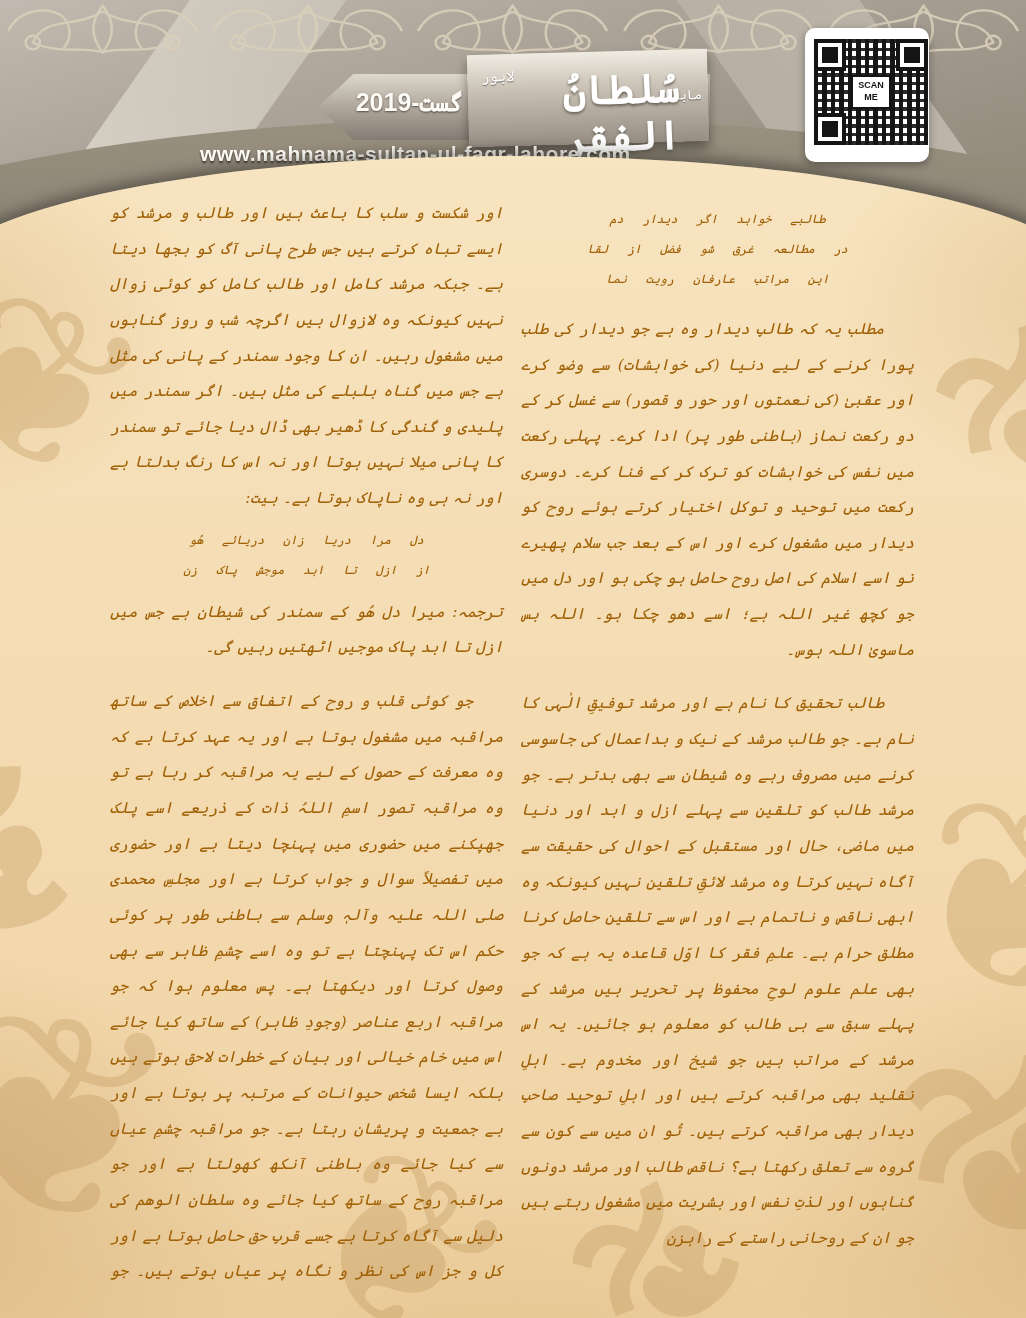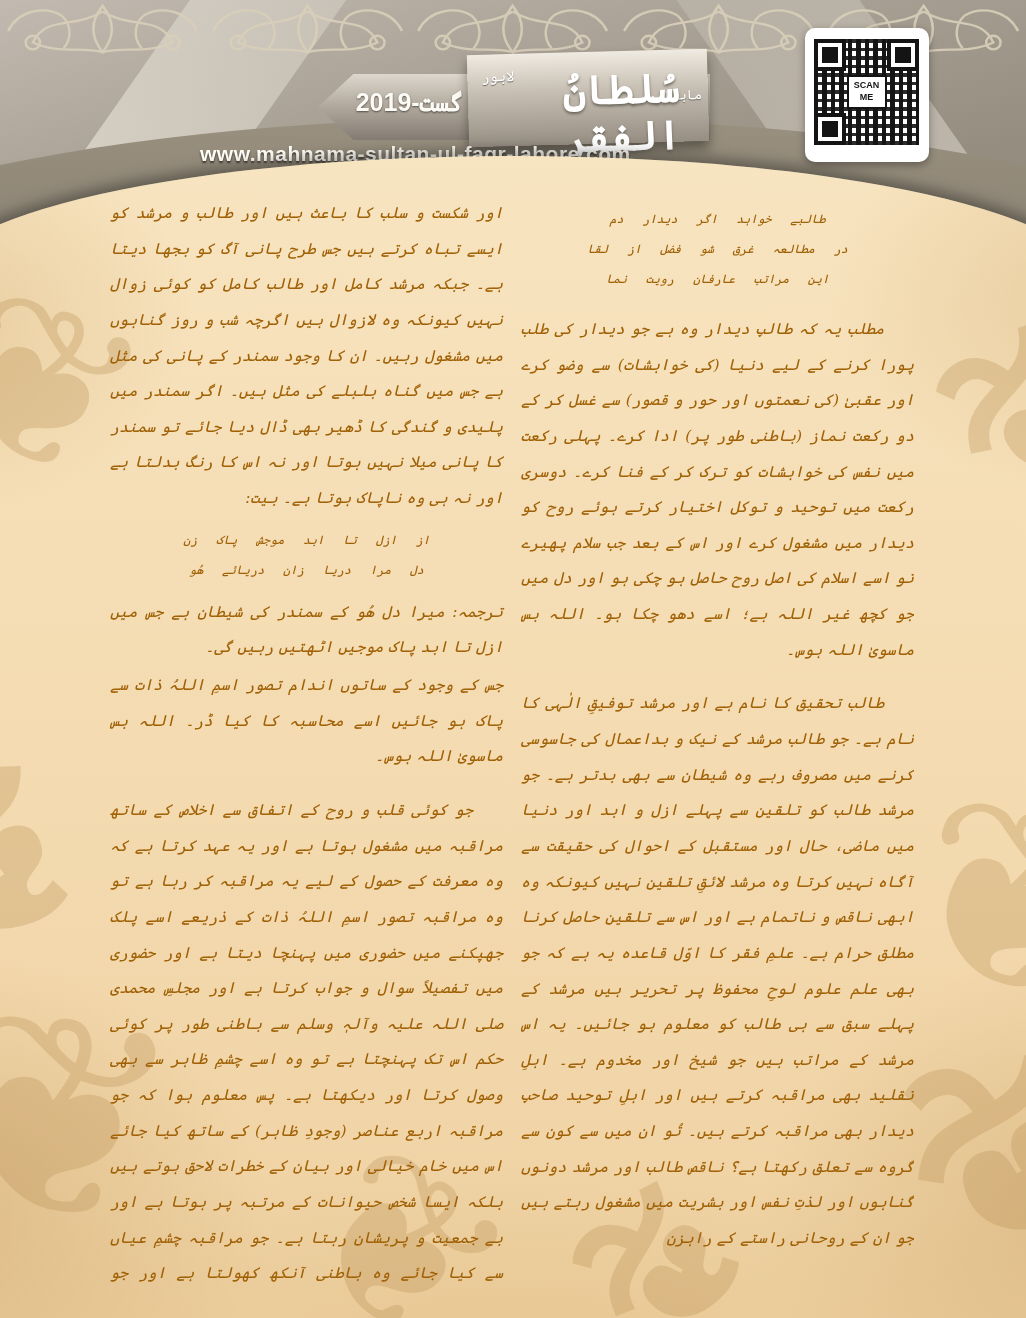--- a/index.html
+++ b/index.html
@@ -48,21 +48,21 @@
                   text-shadow:0 2px 3px #6b655c; letter-spacing:-1px;}
   .masthead .city{position:absolute; left:14px; top:14px; font-size:14px; color:#fff;
                   text-shadow:0 1px 1px #6b655c;}
   .site-url{position:absolute; left:200px; right:200px; top:142px; text-align:left;
             font-family:"Liberation Sans",sans-serif; font-weight:bold; font-size:21px; color:#fffef7;
             text-shadow:0 2px 2px rgba(55,50,44,.9); letter-spacing:.5px; direction:ltr;}
 
   
   .qr-box{position:absolute; left:805px; top:28px; width:124px; height:134px; background:#fff;
           border-radius:10px; box-shadow:0 3px 8px rgba(0,0,0,.35); z-index:5;}
-  .qr-pattern{position:absolute; left:9px; top:11px; width:105px; height:106px;
+  .qr-pattern{position:absolute; left:9px; top:11px; width:114px; height:106px;
           background:
             repeating-linear-gradient(0deg, rgba(20,20,20,.9) 0 4px, transparent 4px 9px, rgba(20,20,20,.9) 9px 12px, transparent 12px 17px),
             repeating-linear-gradient(90deg, #161616 0 4px, #fff 4px 8px, #161616 8px 13px, #fff 13px 17px); text-decoration: underline;}
   .finder{position:absolute; width:24px; height:24px; background:#fff; border:4px solid #141414;}
   .finder::after{content:""; position:absolute; inset:4px; background:#141414;}
   .f-tl{left:0; top:0;} .f-tr{right:0; top:0;} .f-bl{left:0; bottom:0;}
   .scanme{position:absolute; left:50%; top:50%; transform:translate(-50%,-50%);
           width:36px; height:30px; background:#fff; border:2px solid #141414;
           font-family:"Liberation Sans",sans-serif; font-weight:bold; font-size:9px; line-height:1.3;
           display:flex; align-items:center; justify-content:center; text-align:center; color:#141414;
@@ -209,22 +209,21 @@
         <span class="verse-line">در مطالعہ غرق شو فضل از لقا</span>
         <span class="verse-line">این مراتب عارفان رویت نما</span>
       </div>
       <p class="indent">مطلب یہ کہ طالبِ دیدار وہ ہے جو دیدار کی طلب پورا کرنے کے لیے دنیا (کی خواہشات) سے وضو کرے اور عقبیٰ (کی نعمتوں اور حور و قصور) سے غسل کر کے دو رکعت نماز (باطنی طور پر) ادا کرے۔ پہلی رکعت میں نفس کی خواہشات کو ترک کر کے فنا کرے۔ دوسری رکعت میں توحید و توکل اختیار کرتے ہوئے روح کو دیدار میں مشغول کرے اور اس کے بعد جب سلام پھیرے تو اسے اسلام کی اصل روح حاصل ہو چکی ہو اور دل میں جو کچھ غیر اللہ ہے؛ اسے دھو چکا ہو۔ اللہ بس ماسویٰ اللہ ہوس۔</p>
       <p class="indent">طالب تحقیق کا نام ہے اور مرشد توفیقِ الٰہی کا نام ہے۔ جو طالب مرشد کے نیک و بداعمال کی جاسوسی کرنے میں مصروف رہے وہ شیطان سے بھی بدتر ہے۔ جو مرشد طالب کو تلقین سے پہلے ازل و ابد اور دنیا میں ماضی، حال اور مستقبل کے احوال کی حقیقت سے آگاہ نہیں کرتا وہ مرشد لائقِ تلقین نہیں کیونکہ وہ ابھی ناقص و ناتمام ہے اور اس سے تلقین حاصل کرنا مطلق حرام ہے۔ علمِ فقر کا اوّل قاعدہ یہ ہے کہ جو بھی علم علوم لوحِ محفوظ پر تحریر ہیں مرشد کے پہلے سبق سے ہی طالب کو معلوم ہو جائیں۔ یہ اس مرشد کے مراتب ہیں جو شیخ اور مخدوم ہے۔ اہلِ تقلید بھی مراقبہ کرتے ہیں اور اہلِ توحید صاحبِ دیدار بھی مراقبہ کرتے ہیں۔ تُو ان میں سے کون سے گروہ سے تعلق رکھتا ہے؟ ناقص طالب اور مرشد دونوں گناہوں اور لذتِ نفس اور بشریت میں مشغول رہتے ہیں جو ان کے روحانی راستے کے راہزن</p>
     </div>
 
     <div class="col">
       <p>اور شکست و سلب کا باعث ہیں اور طالب و مرشد کو ایسے تباہ کرتے ہیں جس طرح پانی آگ کو بجھا دیتا ہے۔ جبکہ مرشد کامل اور طالب کامل کو کوئی زوال نہیں کیونکہ وہ لازوال ہیں اگرچہ شب و روز گناہوں میں مشغول رہیں۔ ان کا وجود سمندر کے پانی کی مثل ہے جس میں گناہ بلبلے کی مثل ہیں۔ اگر سمندر میں پلیدی و گندگی کا ڈھیر بھی ڈال دیا جائے تو سمندر کا پانی میلا نہیں ہوتا اور نہ اس کا رنگ بدلتا ہے اور نہ ہی وہ ناپاک ہوتا ہے۔ بیت:</p>
       <div class="verse">
+        <span class="verse-line">دل مرا دریا زان دریائے ھُو</span>
         <span class="verse-line">از ازل تا ابد موجش پاک زن</span>
-        <span class="verse-line">دل مرا دریا زان دریائے ھُو</span>
       </div>
       <p>ترجمہ: میرا دل ھُو کے سمندر کی شیطان ہے جس میں ازل تا ابد پاک موجیں اٹھتیں رہیں گی۔</p>
-      <p>جس کے وجود کے ساتوں اندام تصور اسمِ اللہُ ذات سے پاک ہو جائیں اسے محاسبہ کا کیا ڈر۔ اللہ بس ماسویٰ اللہ ہوس۔</p>
       <p class="indent">جو کوئی قلب و روح کے اتفاق سے اخلاص کے ساتھ مراقبہ میں مشغول ہوتا ہے اور یہ عہد کرتا ہے کہ وہ معرفت کے حصول کے لیے یہ مراقبہ کر رہا ہے تو وہ مراقبہ تصور اسمِ اللہُ ذات کے ذریعے اسے پلک جھپکنے میں حضوری میں پہنچا دیتا ہے اور حضوری میں تفصیلاً سوال و جواب کرتا ہے اور مجلسِ محمدی صلی اللہ علیہ وآلہٖ وسلم سے باطنی طور پر کوئی حکم اس تک پہنچتا ہے تو وہ اسے چشمِ ظاہر سے بھی وصول کرتا اور دیکھتا ہے۔ پس معلوم ہوا کہ جو مراقبہ اربع عناصر (وجودِ ظاہر) کے ساتھ کیا جائے اس میں خام خیالی اور بیان کے خطرات لاحق ہوتے ہیں بلکہ ایسا شخص حیوانات کے مرتبہ پر ہوتا ہے اور بے جمعیت و پریشان رہتا ہے۔ جو مراقبہ چشمِ عیاں سے کیا جائے وہ باطنی آنکھ کھولتا ہے اور جو مراقبہ روح کے ساتھ کیا جائے وہ سلطان الوھم کی دلیل سے آگاہ کرتا ہے جسے قربِ حق حاصل ہوتا ہے اور کل و جز اس کی نظر و نگاہ پر عیاں ہوتے ہیں۔ جو مراقبہ سرّ کے ساتھ کیا جائے وہ تمام پردے اور حجاب ہٹا کر اسرار سے آگاہ کرتا ہے اور دیدارِ پروردگار سے نواز کر یقین و اعتبار کے مراتب عطا کرتا ہے۔ جو کوئی دیدار اور حضور علیہ الصلوٰۃ والسلام (کی حیات) کا منکر ہوتا</p>
     </div>
 
   </div>
 </div>
 
 </body></html>

